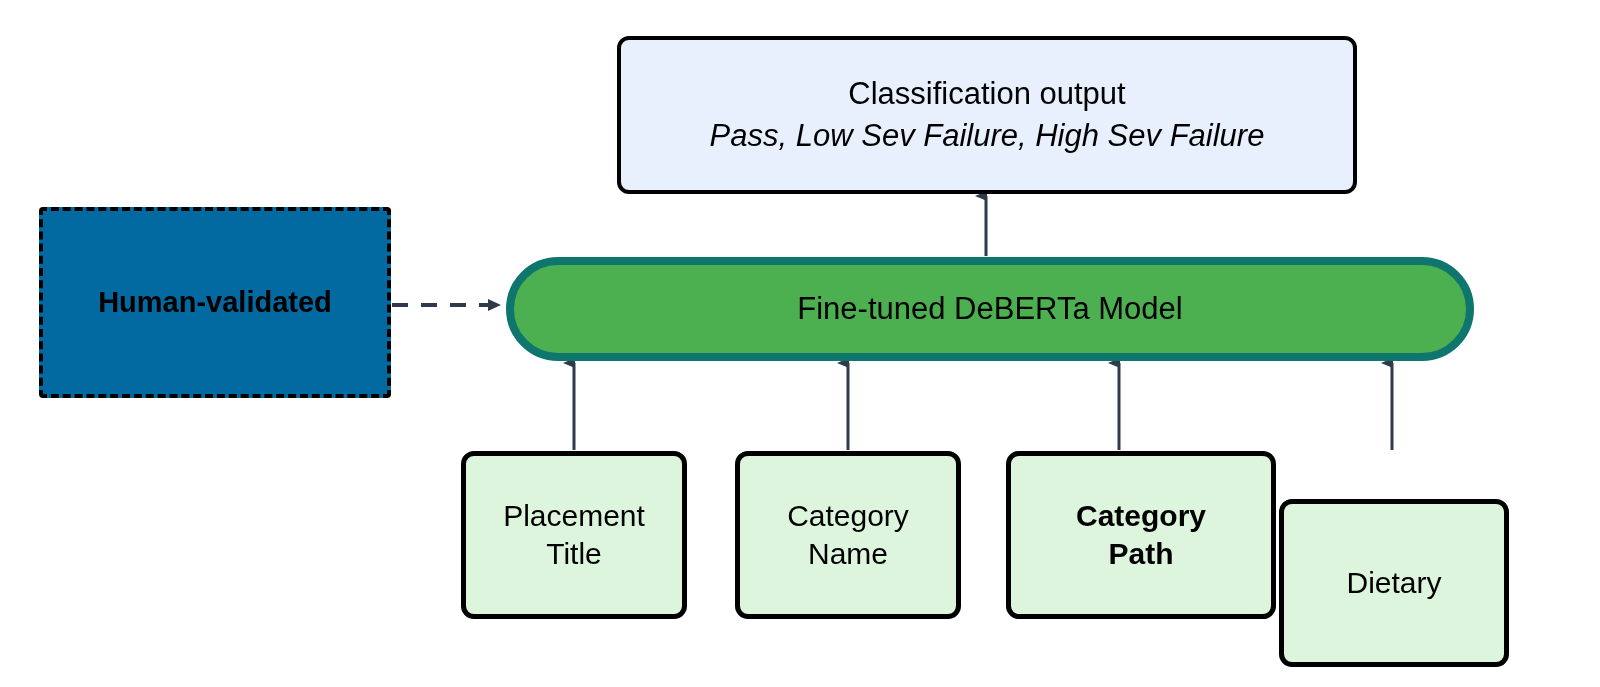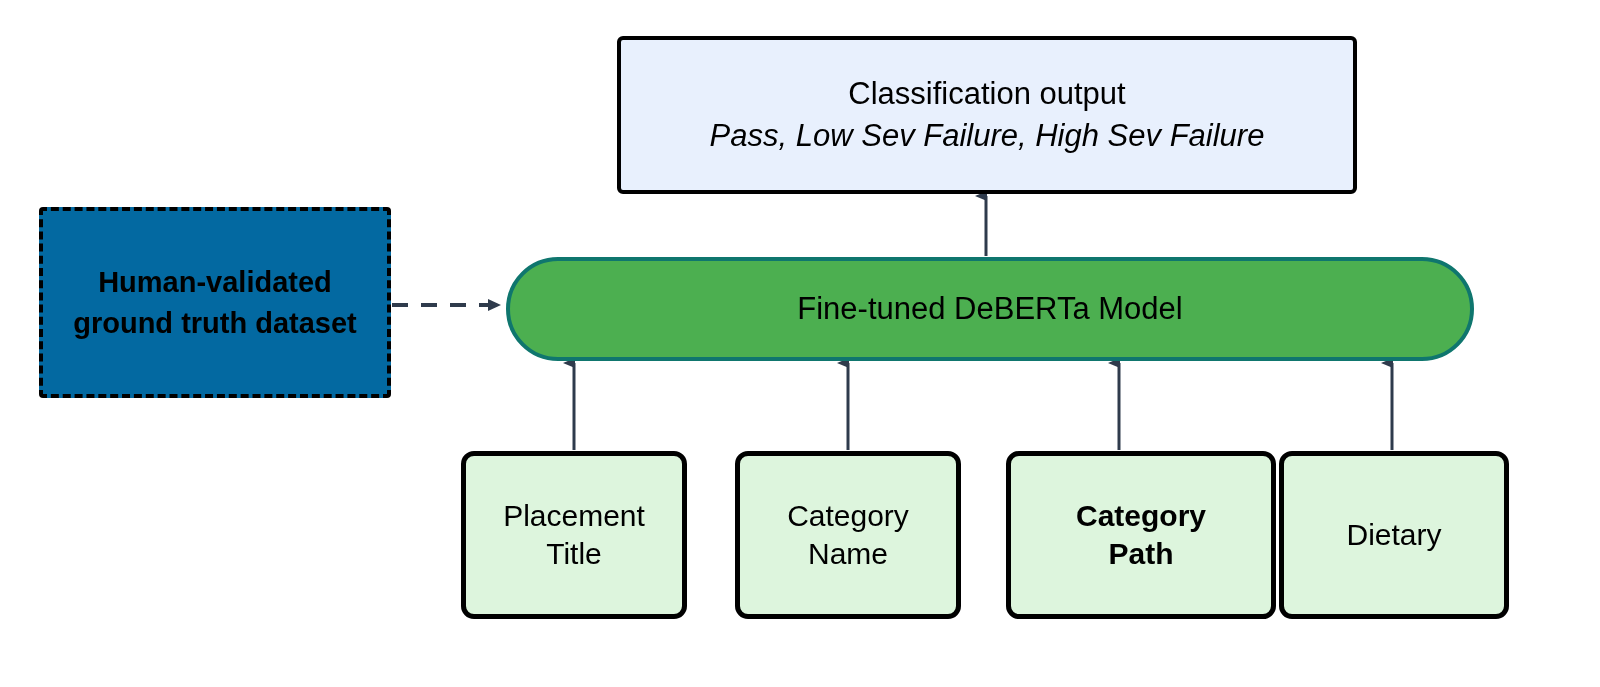--- a/index.html
+++ b/index.html
@@ -38,38 +38,38 @@
   }
 
   
   #output-box {
     left: 617px;
     top: 36px;
     width: 740px;
     height: 158px;
     background: #e8f0fd;
     border: 4px solid #000000;
-    border-radius: 6px;
+    border-radius: 12px;
     flex-direction: column;
     font-size: 31px;
     line-height: 1.34;
   }
   #output-box .line2 {
     font-style: italic;
     text-align: center;
   }
 
   
   #model-pill {
     left: 506px;
     top: 257px;
     width: 968px;
     height: 104px;
     background: #4caf50;
-    border: 4px solid #0f766e;
+    border: 8px solid #0f766e;
     border-radius: 52px;
     font-size: 31px;
   }
 
   
   #dataset-box {
     left: 39px;
     top: 207px;
     width: 352px;
     height: 191px;
@@ -89,21 +89,21 @@
     border-radius: 13px;
     top: 451px;
     height: 168px;
     flex-direction: column;
     font-size: 30px;
     line-height: 1.28;
   }
   #input-box-0 { left: 461px;  width: 226px; }
   #input-box-1 { left: 735px;  width: 226px; }
   #input-box-2 { left: 1006px; width: 270px; font-weight: bold; }
-  #input-box-3 { left: 1279px; width: 230px; }
+  #input-box-3 { left: 1279px; width: 230px; margin-top: 48px; }
 </style>
 </head>
 <body>
 
 <div id="canvas">
 
   <svg id="wires" viewBox="0 0 1600 687" xmlns="http://www.w3.org/2000/svg">
     <defs>
       <marker id="arrow-up" markerWidth="14" markerHeight="14" refX="5" refY="11" orient="auto" markerUnits="userSpaceOnUse">
         <path d="M5,0 L10,12 L0,12 Z" fill="#2f3b4c"></path>
@@ -127,21 +127,20 @@
     <div class="line1">Classification output</div>
     <div class="line2">Pass, Low Sev Failure, High Sev Failure</div>
   </div>
 
   <div class="node" id="model-pill">
     <div>Fine-tuned DeBERTa Model</div>
   </div>
 
   <div class="node" id="dataset-box">
     <div>Human-validated</div>
-    <div>ground truth dataset</div>
   </div>
 
   <div class="node input-box" id="input-box-0">
     <div>Placement</div>
     <div>Title</div>
   </div>
 
   <div class="node input-box" id="input-box-1">
     <div>Category</div>
     <div>Name</div>

